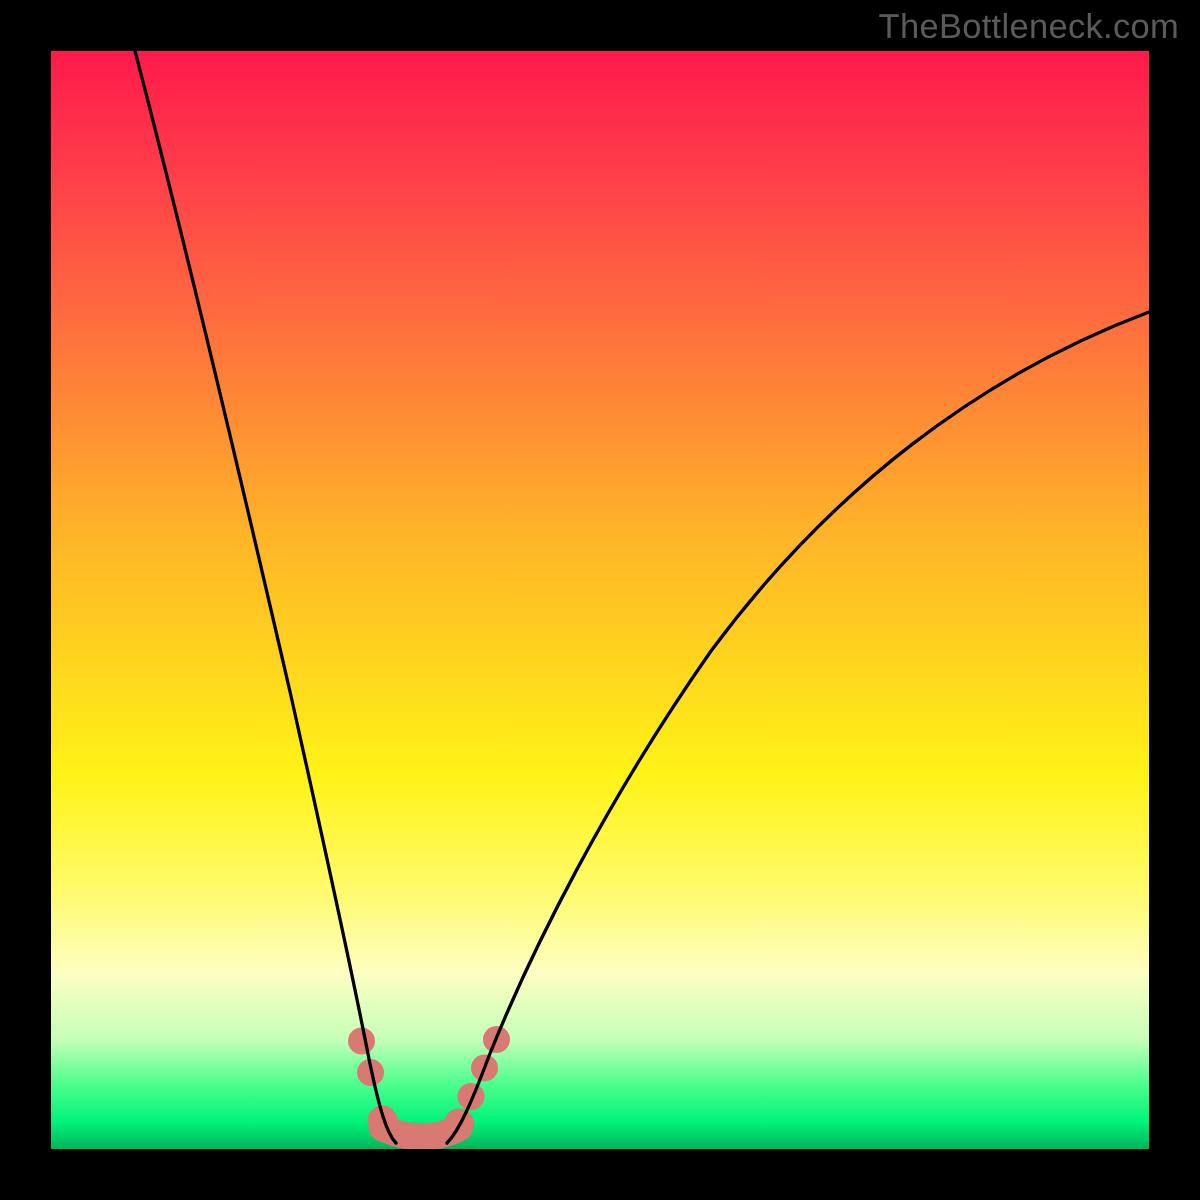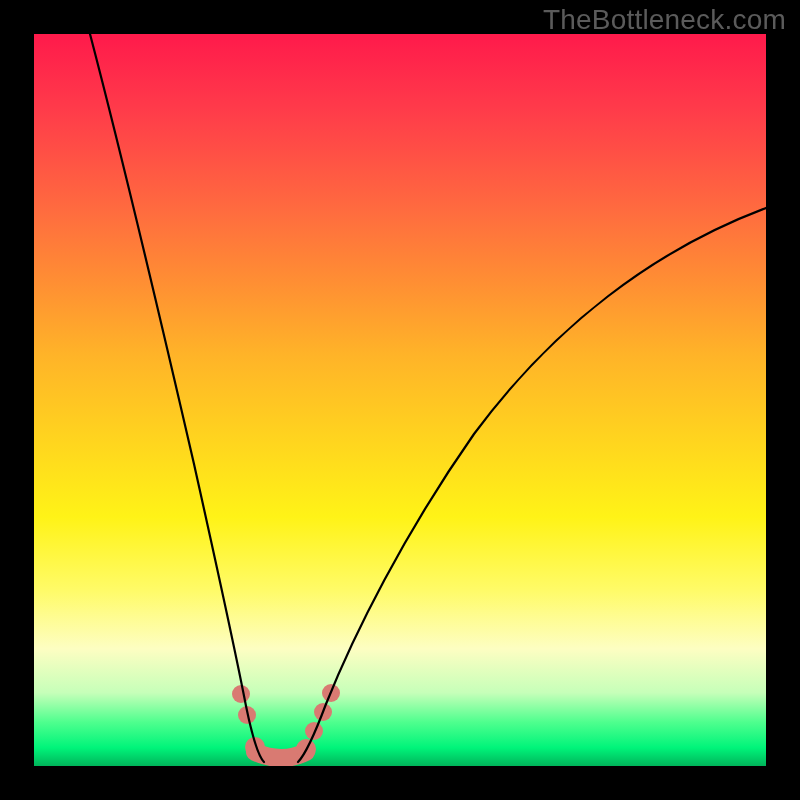--- a/index.html
+++ b/index.html
@@ -40,21 +40,21 @@
       #00f47a 97.5%,
       #00b45a 100%
     );
     overflow: hidden;
   }
   .watermark {
     position: absolute;
     top: 4px;
     right: 14px;
     color: #5b5b5b;
-    font-size: 28px;
+    font-size: 23px;
     letter-spacing: 0.2px;
     font-weight: 400;
   }
   svg.curves {
     position: absolute;
     left: 0;
     top: 0;
     width: 732px;
     height: 732px;
   }

